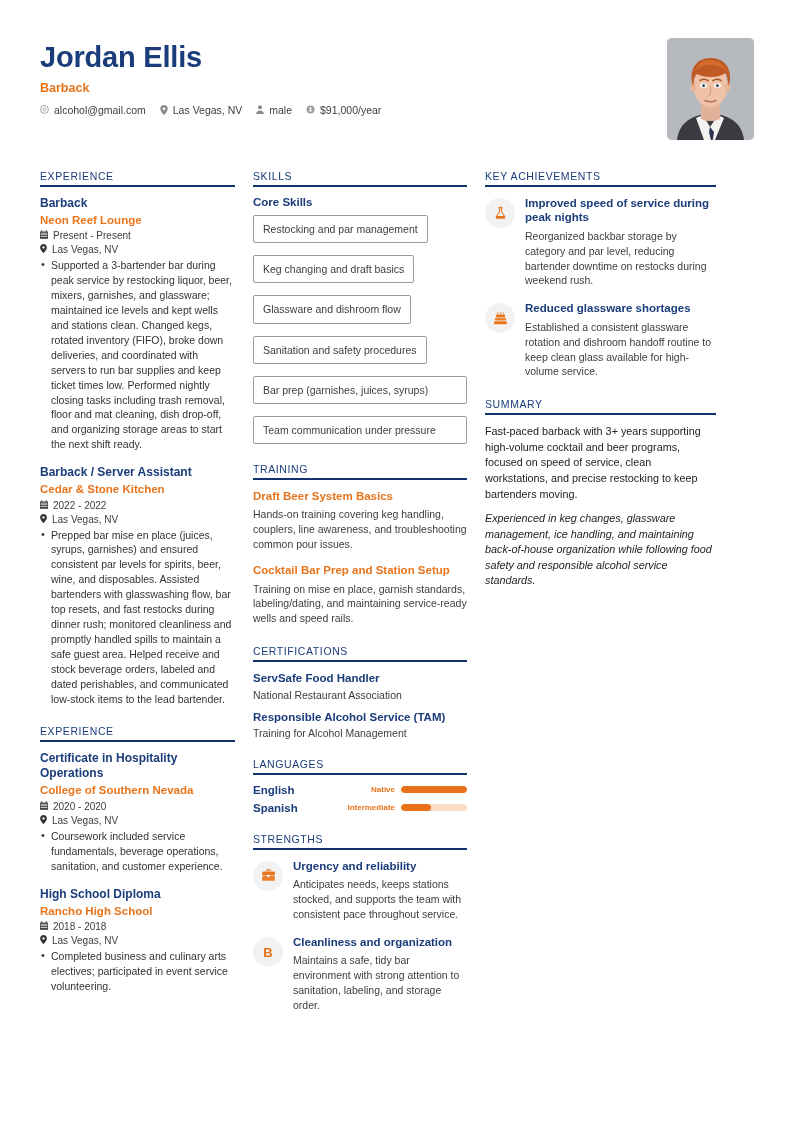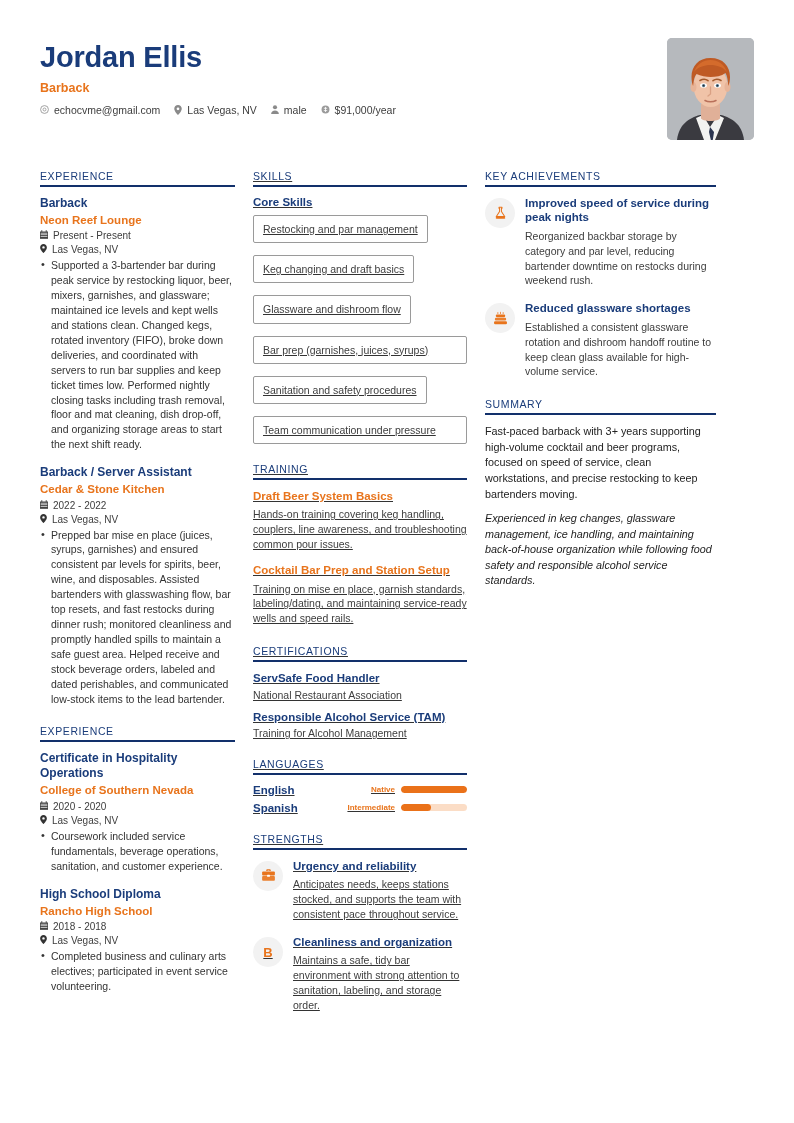--- a/index.html
+++ b/index.html
@@ -37,21 +37,21 @@
     width: 87px; height: 102px; border-radius: 5px;
     overflow: hidden; flex: none;
     background: #b9bcc0;
     position: relative;
   }
   .photo svg { display:block; width:100%; height:100%; }
 
   
   .columns { display: flex; gap: 0; margin-top: 30px; }
   .col-left  { width: 213px; padding-right: 18px; }
-  .col-mid   { width: 232px; padding-right: 18px; text-decoration: underline; }
+  .col-mid   { width: 232px; padding-right: 18px; }
   .col-right { width: 231px; }
 
   .sec-head {
     font-size: 10.5px; letter-spacing: 0.6px; color: #1a3c7a;
     font-weight: normal; padding-bottom: 3px;
     border-bottom: 2px solid #12306b;
     margin-bottom: 9px;
   }
   .sec + .sec { margin-top: 19px; }
 
@@ -143,21 +143,21 @@
       <div class="job-title">Barback</div>
 
       <div class="contact-row">
         <div class="contact-item">
           <span>
             <svg width="9" height="9" viewBox="0 0 16 16">
                 <circle cx="8" cy="8" r="7" fill="none" stroke="#9a9a9a" stroke-width="1.6"></circle>
                 <circle cx="8" cy="8" r="2.6" fill="none" stroke="#9a9a9a" stroke-width="1.6"></circle>
               </svg>
           </span>
-          <span>echocvme@gmail.com</span>
+          <span>alcohol@gmail.com</span>
         </div>
         <div class="contact-item">
           <span>
             <svg width="8" height="10" viewBox="0 0 12 16">
                 <path d="M6 0C2.7 0 0 2.7 0 6c0 4.3 6 10 6 10s6-5.7 6-10c0-3.3-2.7-6-6-6zm0 8.2A2.2 2.2 0 1 1 6 3.8a2.2 2.2 0 0 1 0 4.4z" fill="#8a8a8a"></path>
               </svg>
           </span>
           <span>Las Vegas, NV</span>
         </div>
         <div class="contact-item">
@@ -332,22 +332,22 @@
 
     <div class="col-mid">
 
       <div class="sec">
         <div class="sec-head">SKILLS</div>
         <div class="sub-head">Core Skills</div>
         <div class="skill-list">
           <div class="skill-chip">Restocking and par management</div>
           <div class="skill-chip">Keg changing and draft basics</div>
           <div class="skill-chip">Glassware and dishroom flow</div>
+          <div class="skill-chip">Sanitation and safety procedures</div>
           <div class="skill-chip" style="max-width:100%;width:100%">Bar prep (garnishes, juices, syrups)</div>
-          <div class="skill-chip">Sanitation and safety procedures</div>
           <div class="skill-chip" style="width:100%">Team communication under pressure</div>
         </div>
       </div>
 
       <div class="sec">
         <div class="sec-head">TRAINING</div>
         <div class="train-item">
           <div class="train-title">Draft Beer System Basics</div>
           <div class="train-desc">Hands-on training covering keg handling, couplers, line awareness, and troubleshooting common pour issues.</div>
         </div>

